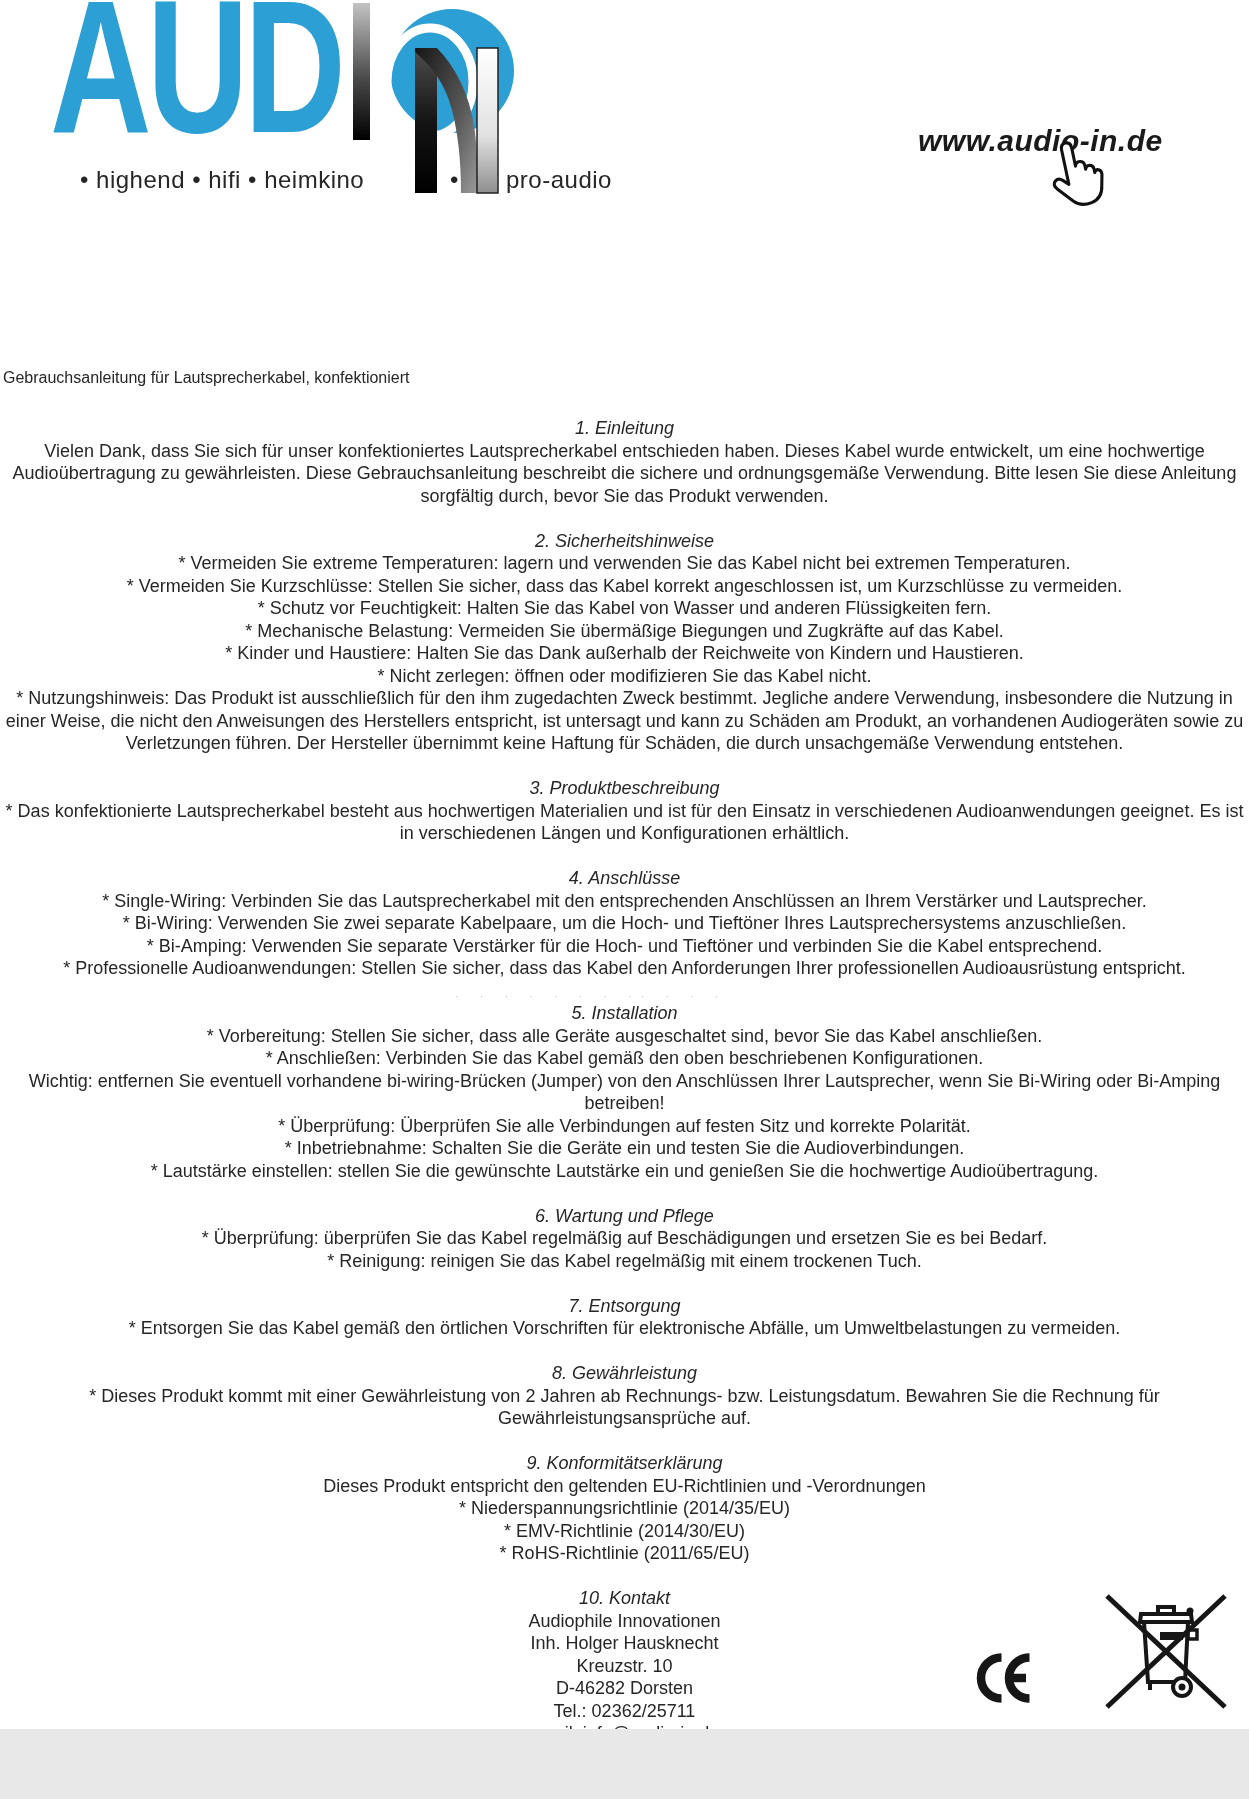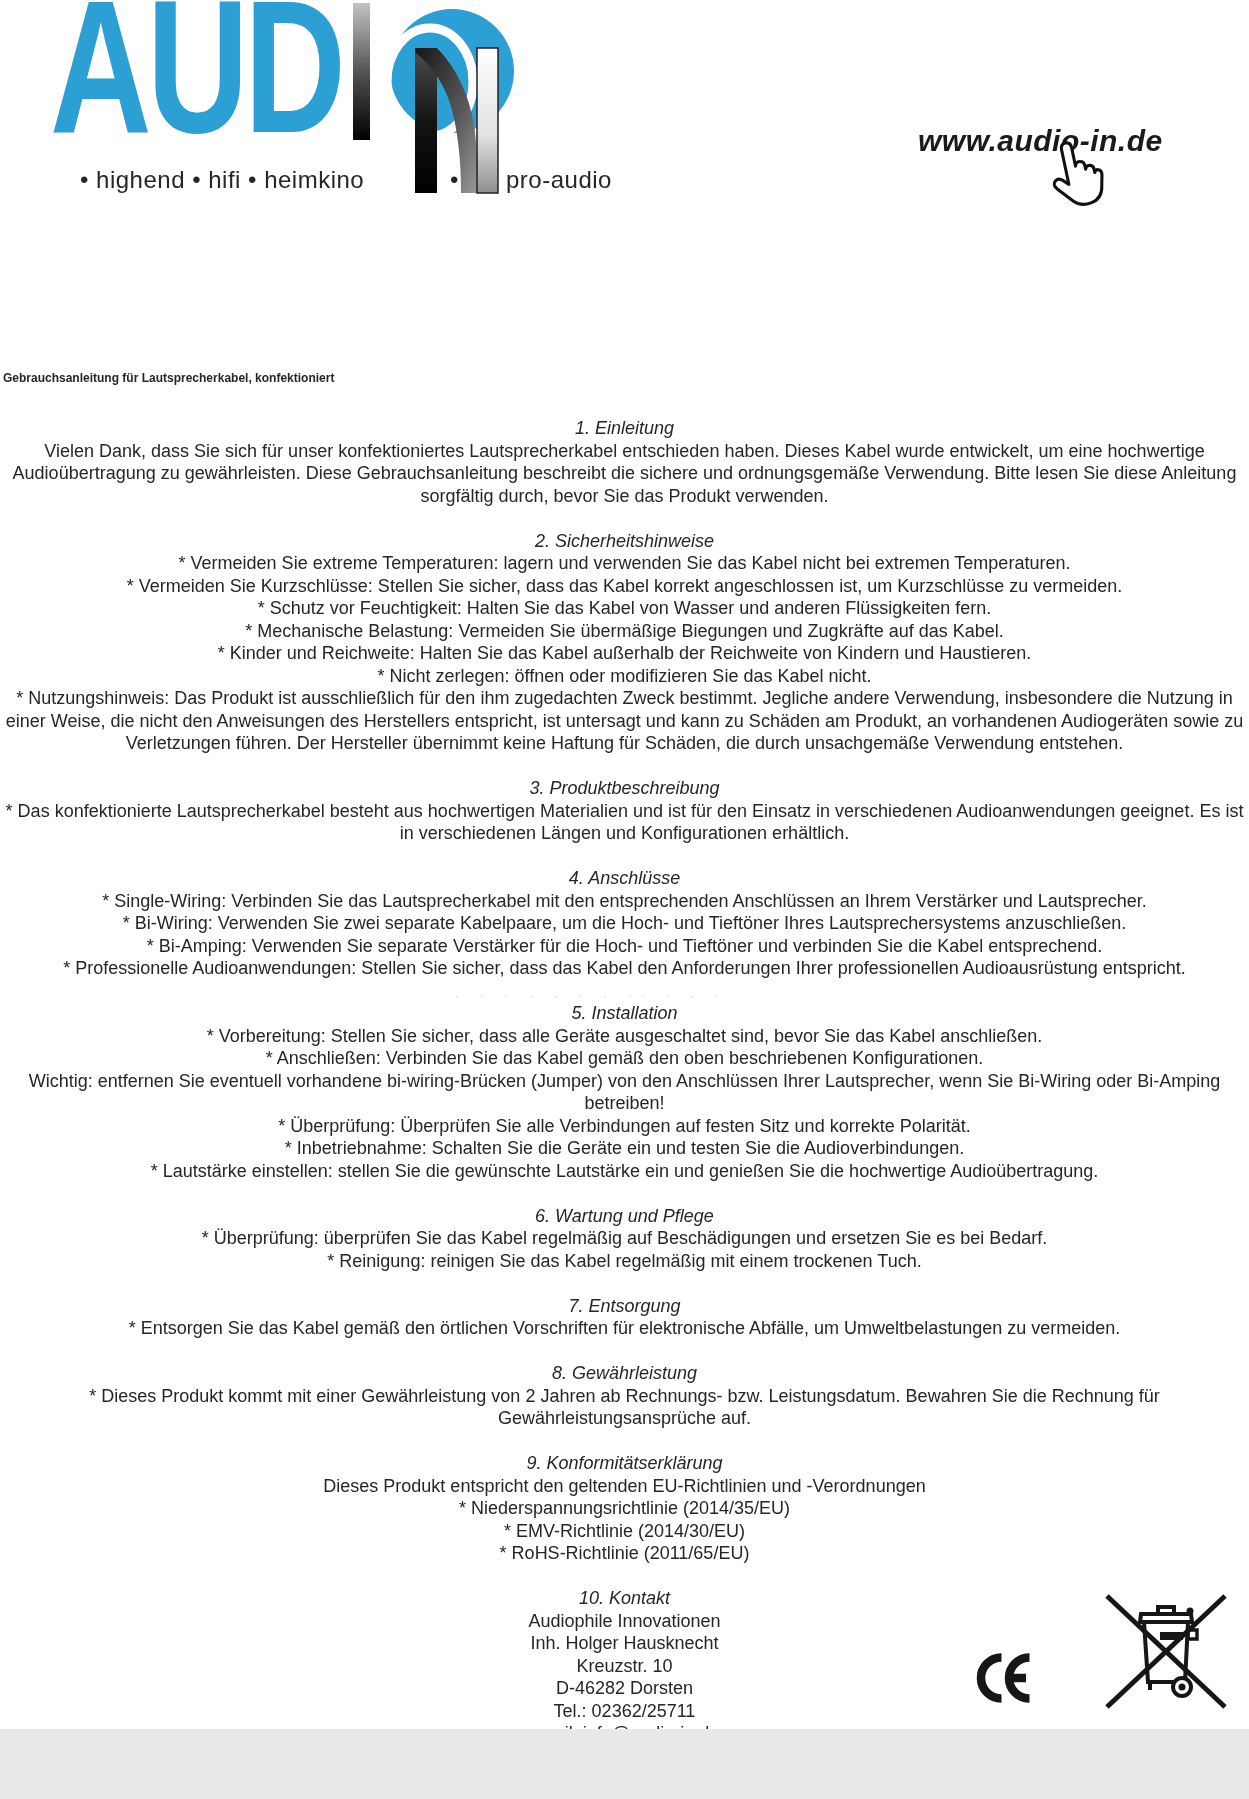--- a/index.html
+++ b/index.html
@@ -29,21 +29,21 @@
     position:absolute;left:918px;top:84px;
     font-size:30px;font-weight:bold;font-style:italic;
     color:#1a1a1a;letter-spacing:.5px;white-space:nowrap;margin-top:40px;
   }
   .hand-icon{position:absolute;left:1042px;top:138px;transform:rotate(-12deg);}
   
   .content{
     position:absolute;left:3px;top:366px;width:1243px;
     font-size:18px;line-height:22.5px;
   }
-  .doc-title{font-size:12px;line-height:24px;margin:0 0 27px 0;font-weight:bold;}
+  .doc-title{font-size:16px;line-height:24px;margin:0 0 27px 0;font-weight:normal;}
   .section{margin-top:22.5px;text-align:center;}
   .section:first-child{margin-top:0;}
   .sec-heading{font-style:italic;}
   .sec-line{}
   
   .artifact-dots{
     position:absolute;left:455px;top:990px;width:370px;
     color:#c6c9ce;font-size:11px;letter-spacing:9px;white-space:nowrap;
   }
   .ce-svg{position:absolute;left:964px;top:1653px;}
@@ -110,21 +110,21 @@
         <div class="section">
           <div class="sec-heading">1. Einleitung</div>
           <div class="sec-line">Vielen Dank, dass Sie sich für unser konfektioniertes Lautsprecherkabel entschieden haben. Dieses Kabel wurde entwickelt, um eine hochwertige Audioübertragung zu gewährleisten. Diese Gebrauchsanleitung beschreibt die sichere und ordnungsgemäße Verwendung. Bitte lesen Sie diese Anleitung sorgfältig durch, bevor Sie das Produkt verwenden.</div>
         </div>
         <div class="section">
           <div class="sec-heading">2. Sicherheitshinweise</div>
           <div class="sec-line">* Vermeiden Sie extreme Temperaturen: lagern und verwenden Sie das Kabel nicht bei extremen Temperaturen.</div>
           <div class="sec-line">* Vermeiden Sie Kurzschlüsse: Stellen Sie sicher, dass das Kabel korrekt angeschlossen ist, um Kurzschlüsse zu vermeiden.</div>
           <div class="sec-line">* Schutz vor Feuchtigkeit: Halten Sie das Kabel von Wasser und anderen Flüssigkeiten fern.</div>
           <div class="sec-line">* Mechanische Belastung: Vermeiden Sie übermäßige Biegungen und Zugkräfte auf das Kabel.</div>
-          <div class="sec-line">* Kinder und Reichweite: Halten Sie das Kabel außerhalb der Reichweite von Kindern und Haustieren.</div>
+          <div class="sec-line">* Kinder und Haustiere: Halten Sie das Dank außerhalb der Reichweite von Kindern und Haustieren.</div>
           <div class="sec-line">* Nicht zerlegen: öffnen oder modifizieren Sie das Kabel nicht.</div>
           <div class="sec-line">* Nutzungshinweis: Das Produkt ist ausschließlich für den ihm zugedachten Zweck bestimmt. Jegliche andere Verwendung, insbesondere die Nutzung in einer Weise, die nicht den Anweisungen des Herstellers entspricht, ist untersagt und kann zu Schäden am Produkt, an vorhandenen Audiogeräten sowie zu Verletzungen führen. Der Hersteller übernimmt keine Haftung für Schäden, die durch unsachgemäße Verwendung entstehen.</div>
         </div>
         <div class="section">
           <div class="sec-heading">3. Produktbeschreibung</div>
           <div class="sec-line">* Das konfektionierte Lautsprecherkabel besteht aus hochwertigen Materialien und ist für den Einsatz in verschiedenen Audioanwendungen geeignet. Es ist in verschiedenen Längen und Konfigurationen erhältlich.</div>
         </div>
         <div class="section">
           <div class="sec-heading">4. Anschlüsse</div>
           <div class="sec-line">* Single-Wiring: Verbinden Sie das Lautsprecherkabel mit den entsprechenden Anschlüssen an Ihrem Verstärker und Lautsprecher.</div>

